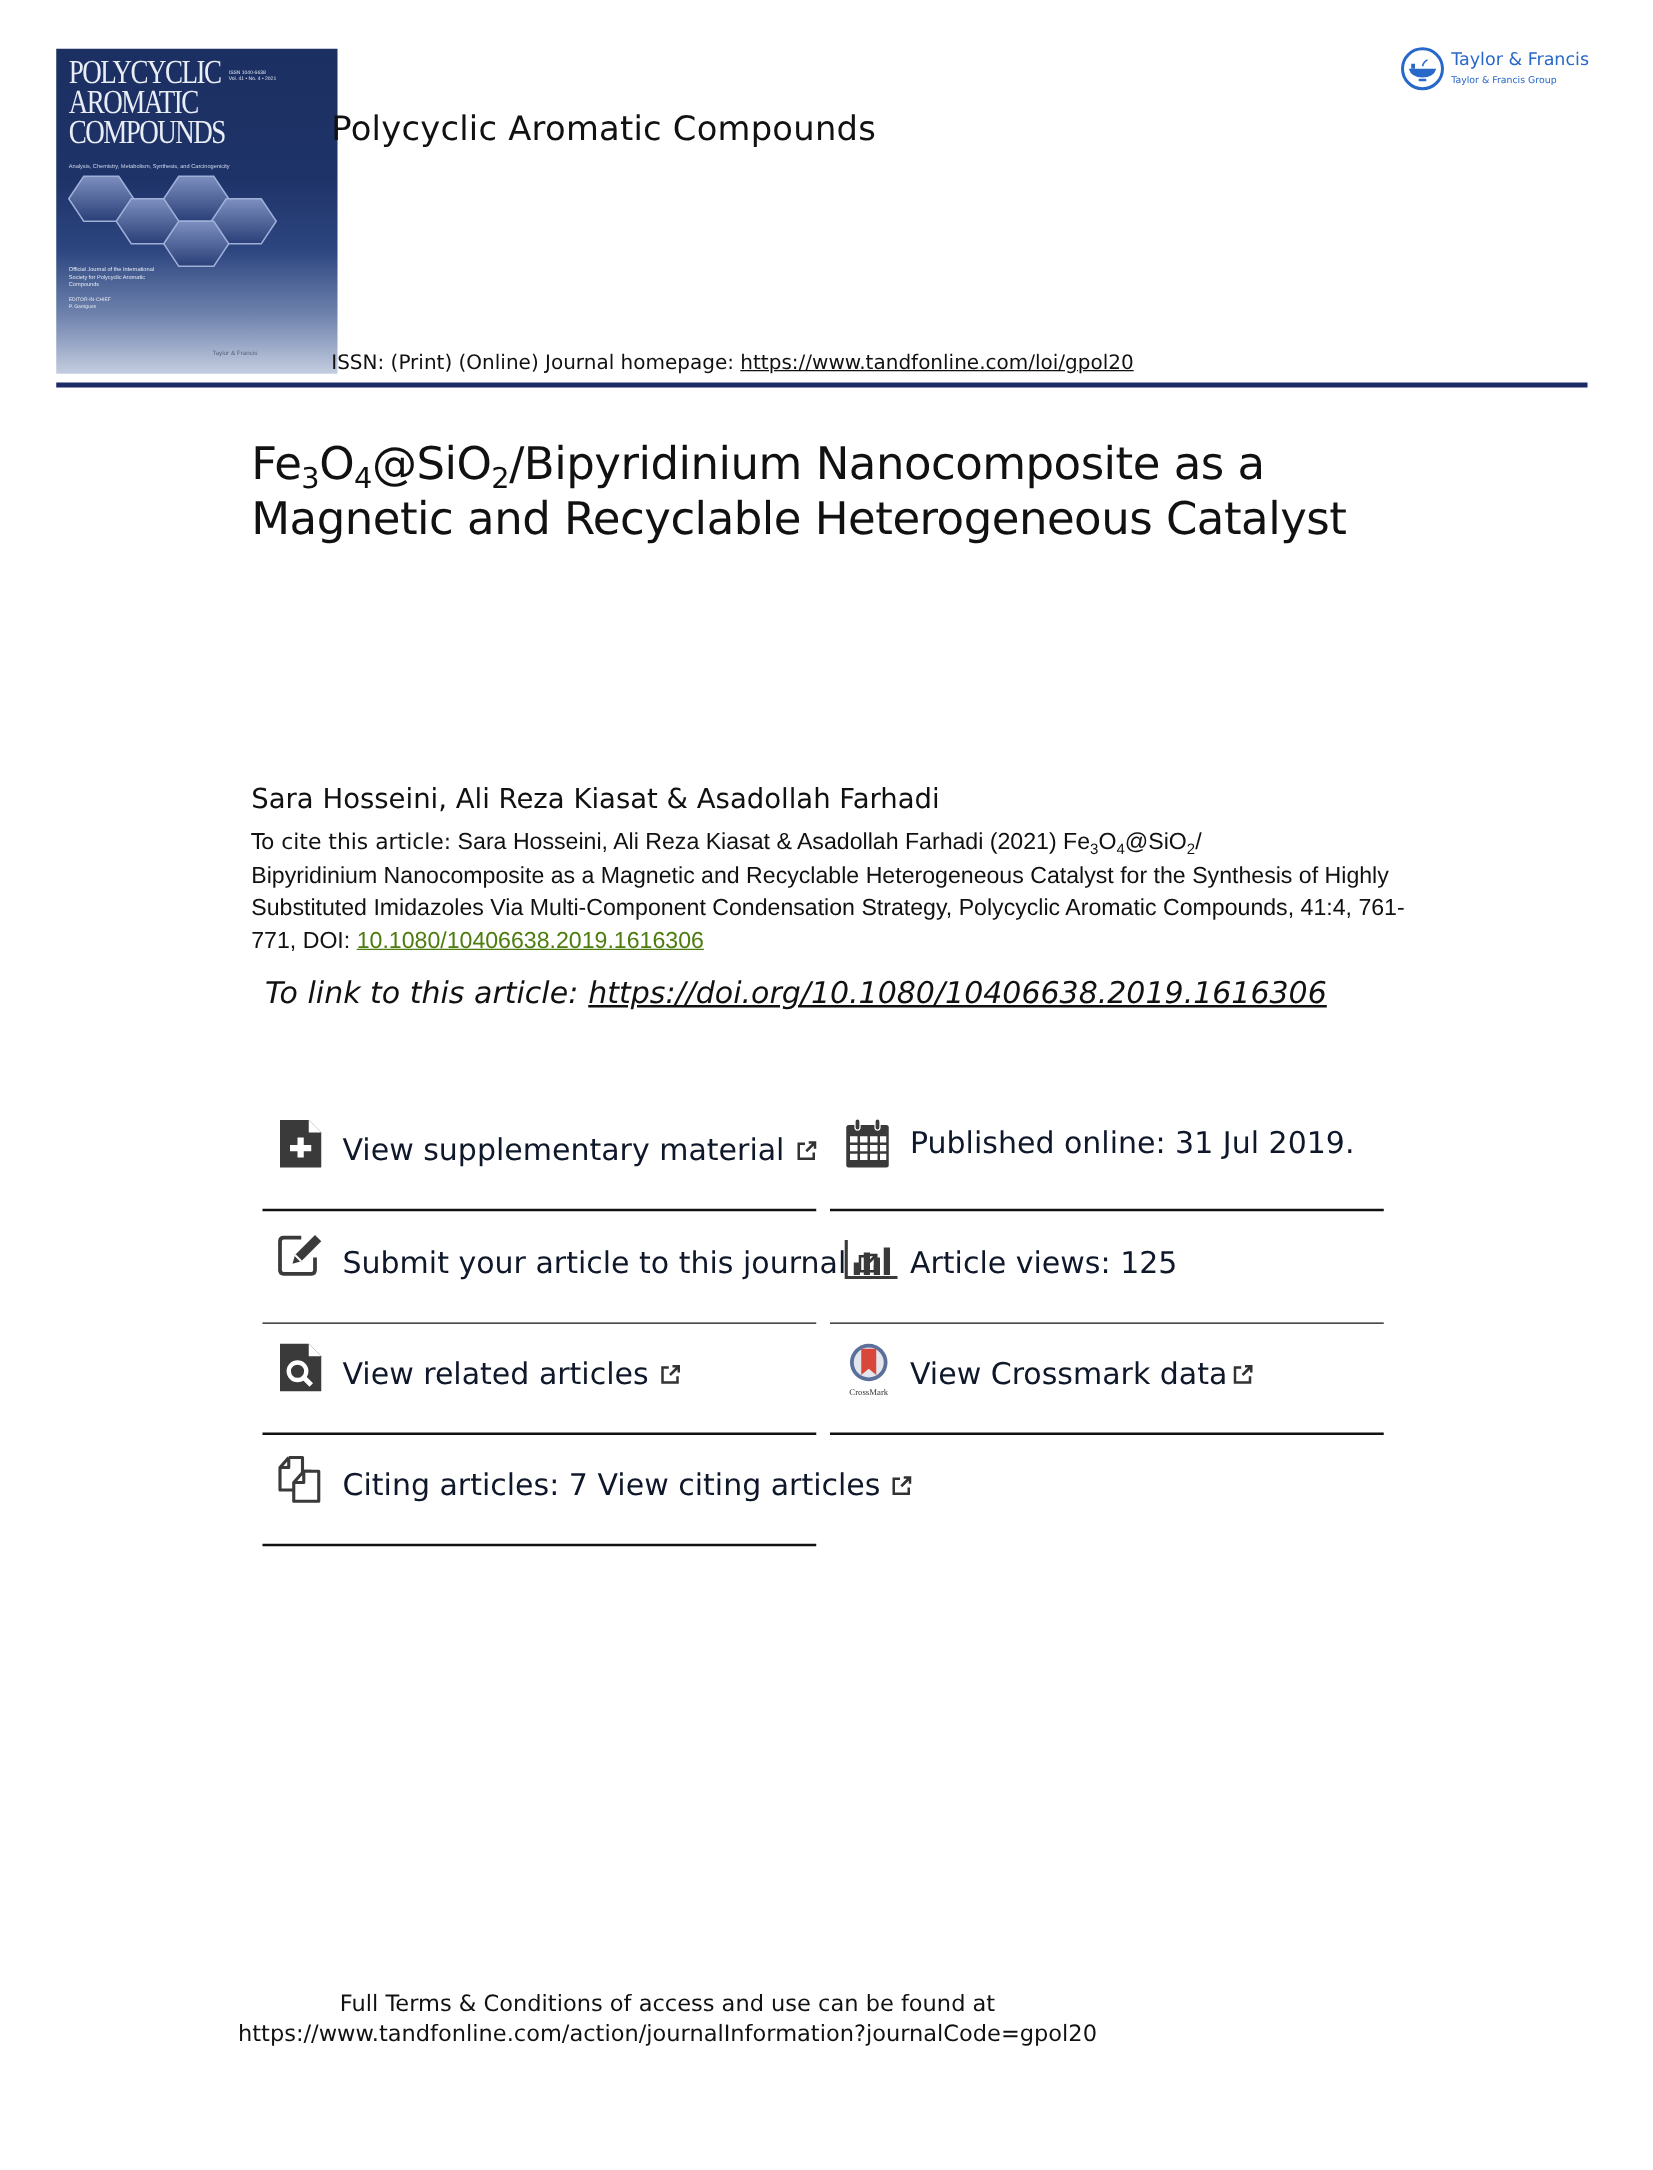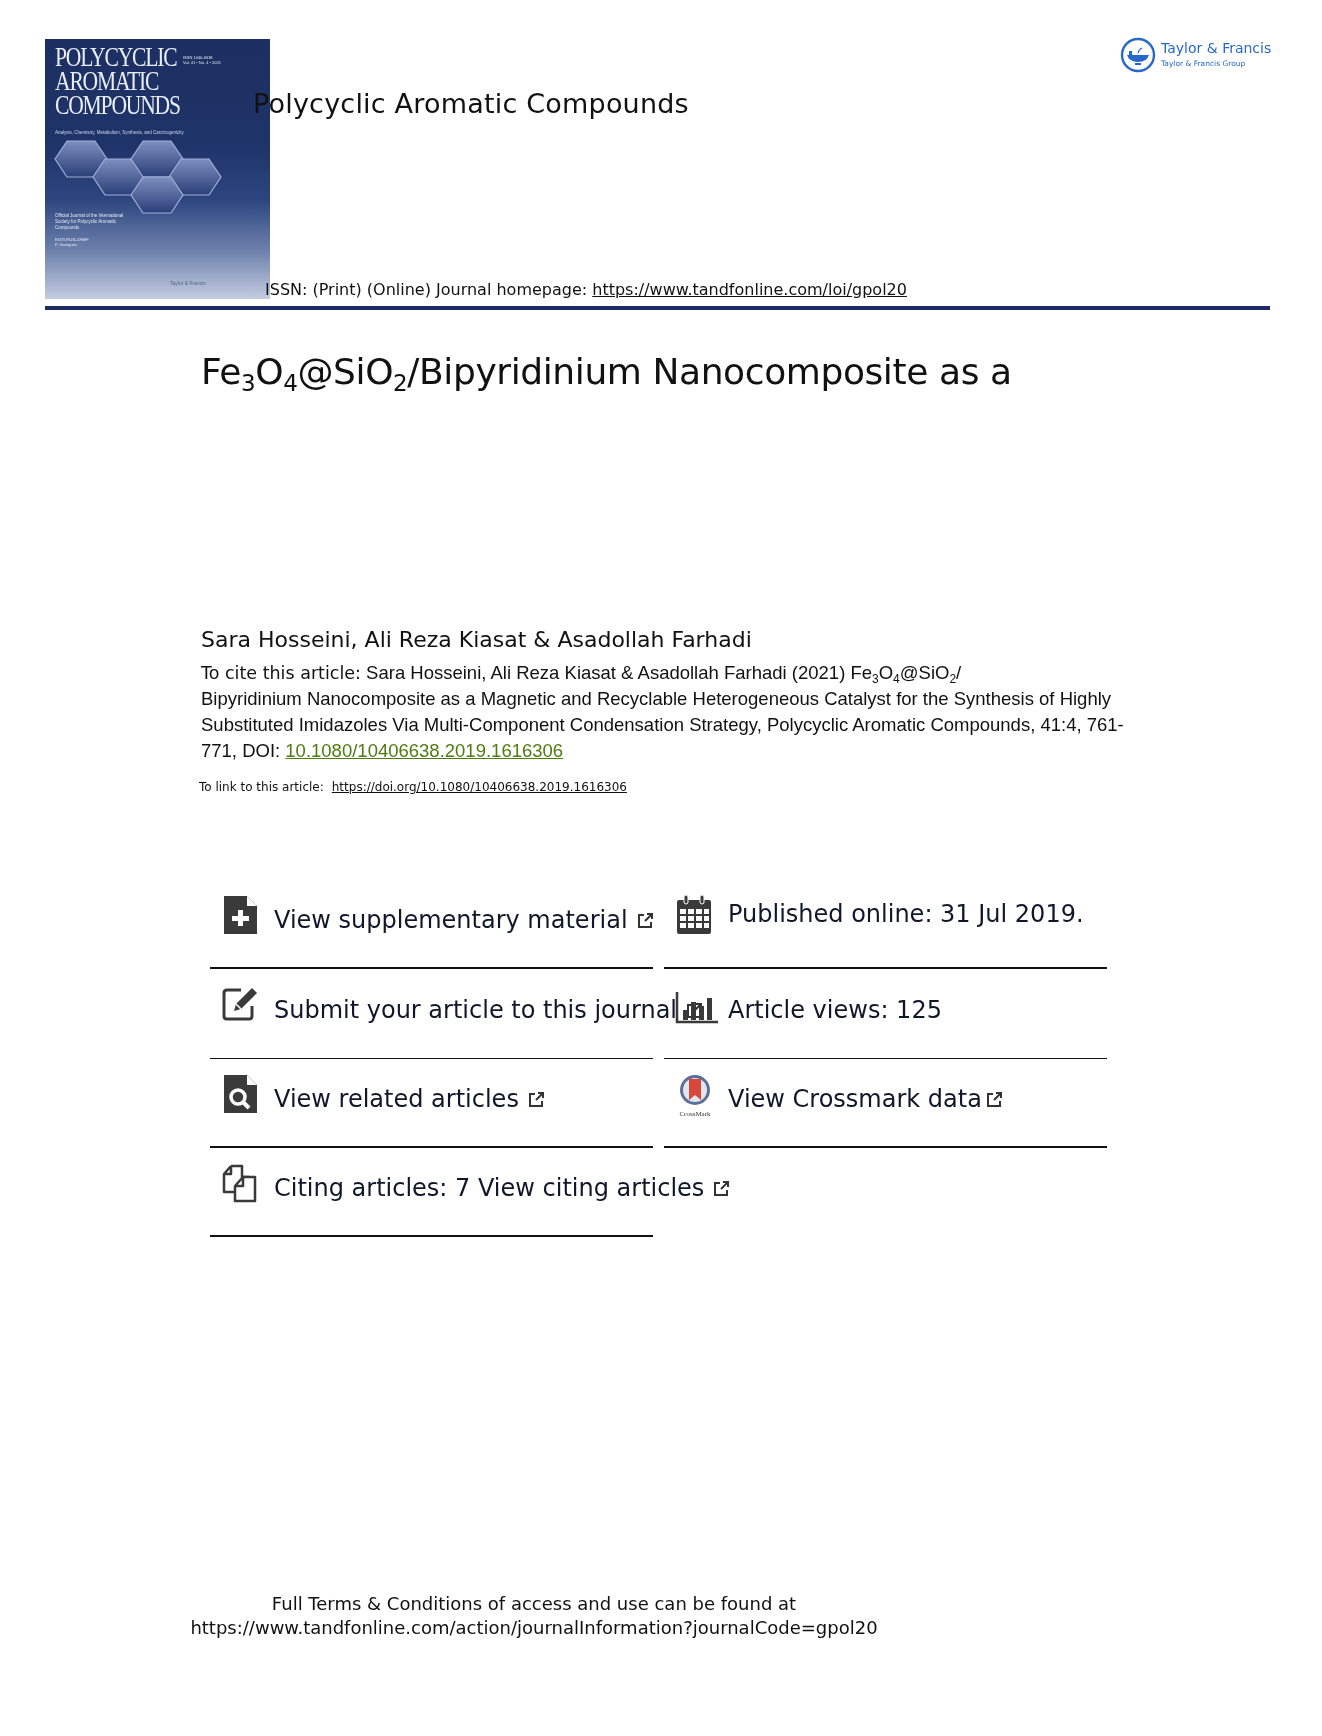--- a/index.html
+++ b/index.html
@@ -18,21 +18,21 @@
     letter-spacing: -1.5px; transform: scaleX(0.8); transform-origin: left top; white-space: nowrap;
   }
   .cover-issn { position: absolute; left: 138px; top: 16px; color: #dfe5f2; font-family: "Liberation Sans", sans-serif; font-size: 4px; line-height: 5px; }
   .cover-sub { position: absolute; left: 10px; top: 91px; color: #cdd6ea; font-family: "Liberation Sans", sans-serif; font-size: 4.5px; white-space: nowrap; }
   .cover-hexes { position: absolute; left: 0; top: 100px; width: 193px; height: 90px; }
   .cover-official { position: absolute; left: 10px; top: 174px; color: #e4e9f4; font-family: "Liberation Sans", sans-serif; font-size: 4.5px; line-height: 6px; }
   .cover-editor { position: absolute; left: 10px; top: 198px; color: #e4e9f4; font-family: "Liberation Sans", sans-serif; font-size: 4px; line-height: 5px; }
   .cover-publisher { position: absolute; left: 125px; top: 241px; color: #56657f; font-family: "Liberation Sans", sans-serif; font-size: 5px; }
 
   .journal-name {
-    position: absolute; left: 253px; top: 88px; font-family: "DejaVu Sans", sans-serif;
+    position: absolute; left: 265px; top: 88px; font-family: "DejaVu Sans", sans-serif;
     font-size: 27px; font-weight: normal; color: #111; letter-spacing: 0.2px;
   }
   .tf-logo { position: absolute; left: 1120px; top: 36px; width: 165px; height: 40px; }
   .tf-logo-circle { position: absolute; left: 0; top: 1px; width: 36px; height: 36px; }
   .tf-logo-name { position: absolute; left: 41px; top: 4px; color: #2868c9; font-family: "DejaVu Sans", sans-serif; font-size: 14px; white-space: nowrap; }
   .tf-logo-group { position: absolute; left: 41px; top: 23px; color: #2868c9; font-family: "DejaVu Sans", sans-serif; font-size: 7.5px; white-space: nowrap; }
 
   .issn-line {
     position: absolute; left: 265px; top: 280px; font-size: 16px; color: #111; white-space: nowrap;
   }
@@ -55,21 +55,21 @@
 
   
   .cite-block {
     position: absolute; left: 201px; top: 660px; width: 930px;
     font-family: "Liberation Sans", sans-serif; font-size: 18.5px; line-height: 26px; color: #111;
   }
   .cite-label { font-family: "DejaVu Sans", sans-serif; font-size: 17.5px; }
   .cite-block sub { font-size: 12px; line-height: 0; vertical-align: -4px; }
   .cite-block a { color: #4d7c0f; text-decoration: underline; }
 
-  .link-line { position: absolute; left: 199px; top: 780px; font-size: 12px; color: #111; white-space: nowrap; }
+  .link-line { position: absolute; left: 212px; top: 780px; font-size: 24px; color: #111; white-space: nowrap; font-style: italic; }
   .link-line a { color: #111; text-decoration: underline; margin-left: 8px; }
 
   
   .info-cell { position: absolute; width: 443px; height: 89px; border-bottom: 2px solid #111; }
   .info-cell.thin { border-bottom-width: 1.5px; }
   .info-icon { position: absolute; left: 11px; top: 14px; width: 38px; height: 42px; }
   .info-text { position: absolute; left: 64px; top: 26px; font-size: 24px; color: #0f172a; white-space: nowrap; }
   .ext-icon { display: inline-block; width: 18px; height: 18px; vertical-align: -2px; margin-left: 8px; }
 </style>
 </head>
@@ -128,21 +128,21 @@
 </div>
 
 <div class="issn-line">
   <span>ISSN: (Print) (Online) Journal homepage:</span>
   <a>https://www.tandfonline.com/loi/gpol20</a>
 </div>
 <div class="header-rule"></div>
 
 <div class="article-title">
   <span>Fe</span><sub>3</sub><span>O</span><sub>4</sub><span>@SiO</span><sub>2</sub><span>/Bipyridinium Nanocomposite as a</span><br>
-  <br>
+  <span>Magnetic and Recyclable Heterogeneous Catalyst</span><br>
   <br>
 </div>
 
 <div class="authors">Sara Hosseini, Ali Reza Kiasat &amp; Asadollah Farhadi</div>
 
 <div class="cite-block">
   <span class="cite-label">To cite this article:</span><span> Sara Hosseini, Ali Reza Kiasat &amp; Asadollah Farhadi (2021) Fe</span><sub>3</sub><span>O</span><sub>4</sub><span>@SiO</span><sub>2</sub><span>/</span><br><span>Bipyridinium Nanocomposite as a Magnetic and Recyclable Heterogeneous Catalyst for the Synthesis of Highly Substituted Imidazoles Via Multi-Component Condensation Strategy, Polycyclic Aromatic Compounds, 41:4, 761-771, DOI: </span><a>10.1080/10406638.2019.1616306</a>
 </div>
 
 <div class="link-line">

